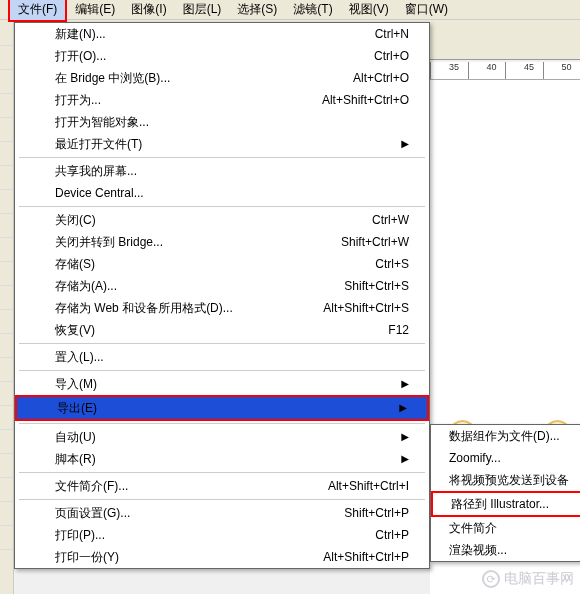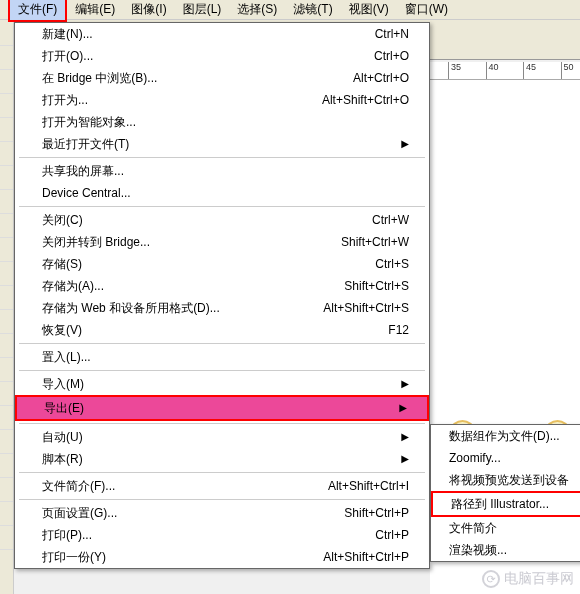--- a/index.html
+++ b/index.html
@@ -3,28 +3,28 @@
 <meta charset="utf-8">
 <style>
 * { margin: 0; padding: 0; box-sizing: border-box; font-family: "SimSun", "Microsoft YaHei", sans-serif; }
 body { background: #f0f0f0; width: 580px; height: 594px; overflow: hidden; position: relative; }
 .menubar { display: flex; background: #ece9d8; border-bottom: 1px solid #ccc; height: 20px; align-items: center; padding-left: 8px; }
 .menubar-item { padding: 2px 8px; font-size: 12px; cursor: default; }
 .menubar-item.active { background: #c2d5f5; border: 1px solid #7da2ce; }
 .highlight-red { border: 2px solid #ff0000 !important; position: relative; }
 .toolbar-bg { height: 40px; background: #ece9d8; border-bottom: 1px solid #999; }
 .ruler-area { position: absolute; top: 62px; left: 430px; right: 0; height: 18px; background: #fff; display: flex; font-size: 9px; color: #333; border-bottom: 1px solid #aaa; }
-.ruler-tick { width: 40px; border-left: 1px solid #888; padding-left: 2px; margin-left: 18px; }
+.ruler-tick { width: 40px; border-left: 1px solid #888; padding-left: 18px; }
 .canvas-bg { position: absolute; top: 80px; left: 430px; right: 0; bottom: 0; background: #fff; }
 .shape1 { position: absolute; left: 10px; top: 340px; width: 45px; height: 80px; background: #fcf5cc; border: 2px solid #e8c060; border-radius: 50% 50% 0 0; }
 .shape2 { position: absolute; left: 105px; top: 340px; width: 45px; height: 80px; background: #fcf5cc; border: 2px solid #e8c060; border-radius: 50% 50% 0 0; }
 .stripe { position: absolute; left: 0; right: 0; height: 12px; background: #e8c060; }
 .dropdown { position: absolute; top: 22px; left: 14px; width: 416px; background: #fff; border: 1px solid #666; font-size: 12px; box-shadow: 2px 2px 4px rgba(0,0,0,0.3); }
-.menu-row { display: flex; justify-content: space-between; padding: 3px 20px 3px 27px; cursor: default; line-height: 16px; }
-.menu-row.hover { background: #ec4899; }
+.menu-row { display: flex; justify-content: space-between; padding: 3px 20px 3px 40px; cursor: default; line-height: 16px; }
+.menu-row.hover { background: #1d4ed8; }
 .menu-row .arrow { font-size: 10px; }
 .menu-sep { height: 1px; background: #ccc; margin: 2px 4px; }
 .submenu { position: absolute; top: 424px; left: 430px; width: 168px; background: #fff; border: 1px solid #666; font-size: 12px; box-shadow: 2px 2px 4px rgba(0,0,0,0.3); }
 .submenu .menu-row { padding: 3px 10px 3px 18px; }
 .submenu .disabled { color: #000000; }
 .left-strip { position: absolute; left: 0; top: 22px; width: 14px; bottom: 0; background: #ece9d8; border-right: 1px solid #ccc; }
 .left-strip div { height: 24px; border-bottom: 1px solid #ddd; }
 .watermark { position: absolute; right: 6px; bottom: 6px; font-size: 14px; color: rgba(180,180,190,0.7); display: flex; align-items: center; gap: 4px; }
 .wm-icon { width: 18px; height: 18px; border: 2px solid rgba(180,180,190,0.6); border-radius: 50%; display: flex; align-items: center; justify-content: center; font-size: 11px; }
 </style>

